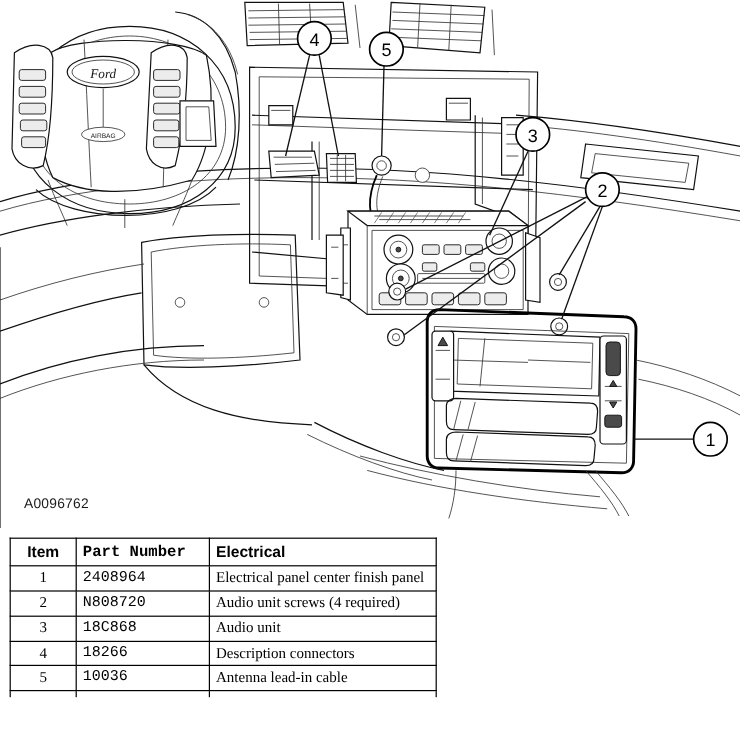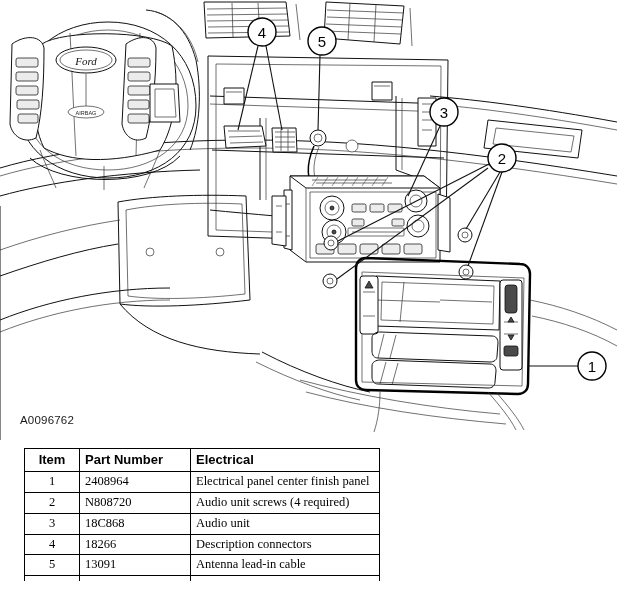--- a/index.html
+++ b/index.html
@@ -40,21 +40,21 @@
     font-size: 11.5px;
     letter-spacing: 0.2px;
     color: #1a1a1a;
     white-space: nowrap;
     text-align: right;
   }
 
   
   #parts-table-wrap {
     position: absolute;
-    left: 24px;
+    left: 8px;
     top: 448px;
     width: 322px;
   }
   table.parts {
     border-collapse: collapse;
     width: 322px;
     table-layout: fixed;
   }
   table.parts th,
   table.parts td {
@@ -76,20 +76,21 @@
     font-family: "Liberation Serif", serif;
     font-size: 12.5px;
   }
   table.parts td.c-item {
     text-align: center;
     width: 44px;
   }
   table.parts td.c-part,
   table.parts th.c-part {
     width: 100px;
+    font-family: Liberation Mono, monospace;
   }
   table.parts th.c-item { width: 44px; }
   table.parts td.c-desc,
   table.parts th.c-desc {
     width: 178px;
   }
   
   #parts-table-wrap .clip-row td {
     height: 5px;
     padding: 0;
@@ -471,21 +472,21 @@
         <td class="c-part">18C868</td>
         <td class="c-desc">Audio unit</td>
       </tr>
       <tr>
         <td class="c-item">4</td>
         <td class="c-part">18266</td>
         <td class="c-desc">Description connectors</td>
       </tr>
       <tr>
         <td class="c-item">5</td>
-        <td class="c-part">13091</td>
+        <td class="c-part">10036</td>
         <td class="c-desc">Antenna lead-in cable</td>
       </tr>
       <tr class="clip-row">
         <td class="c-item"></td>
         <td class="c-part"></td>
         <td class="c-desc"></td>
       </tr>
     </tbody>
   </table>
 </div>

